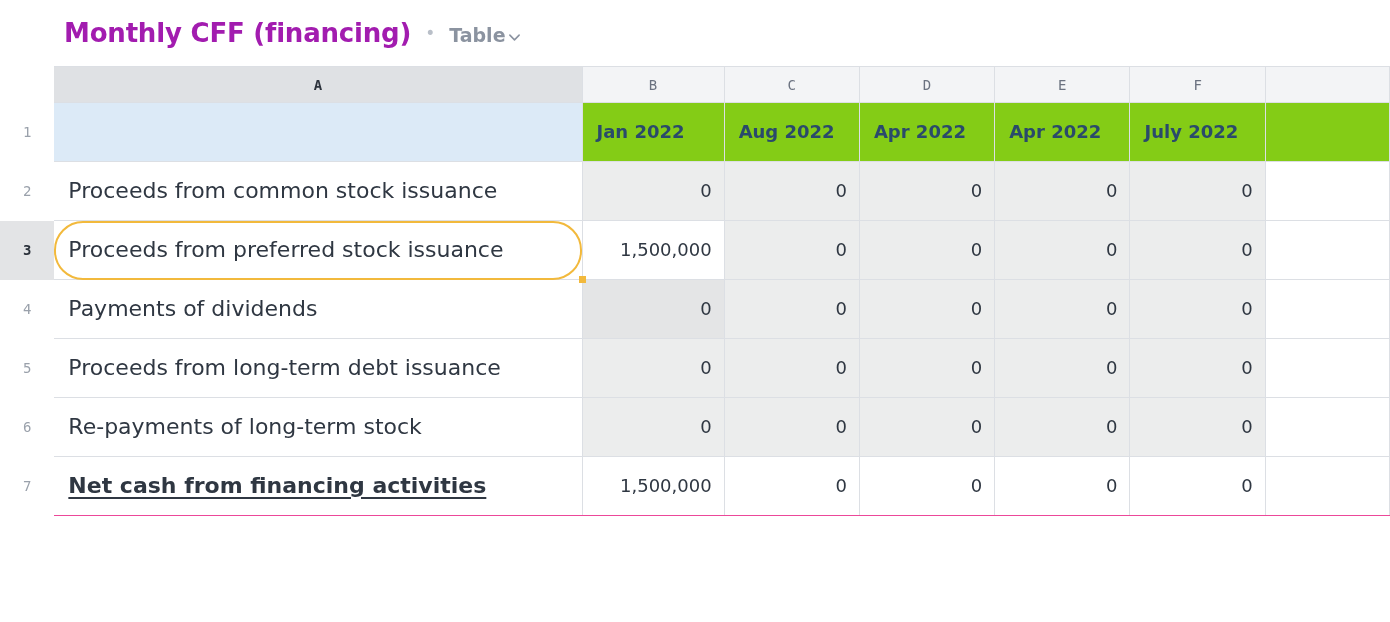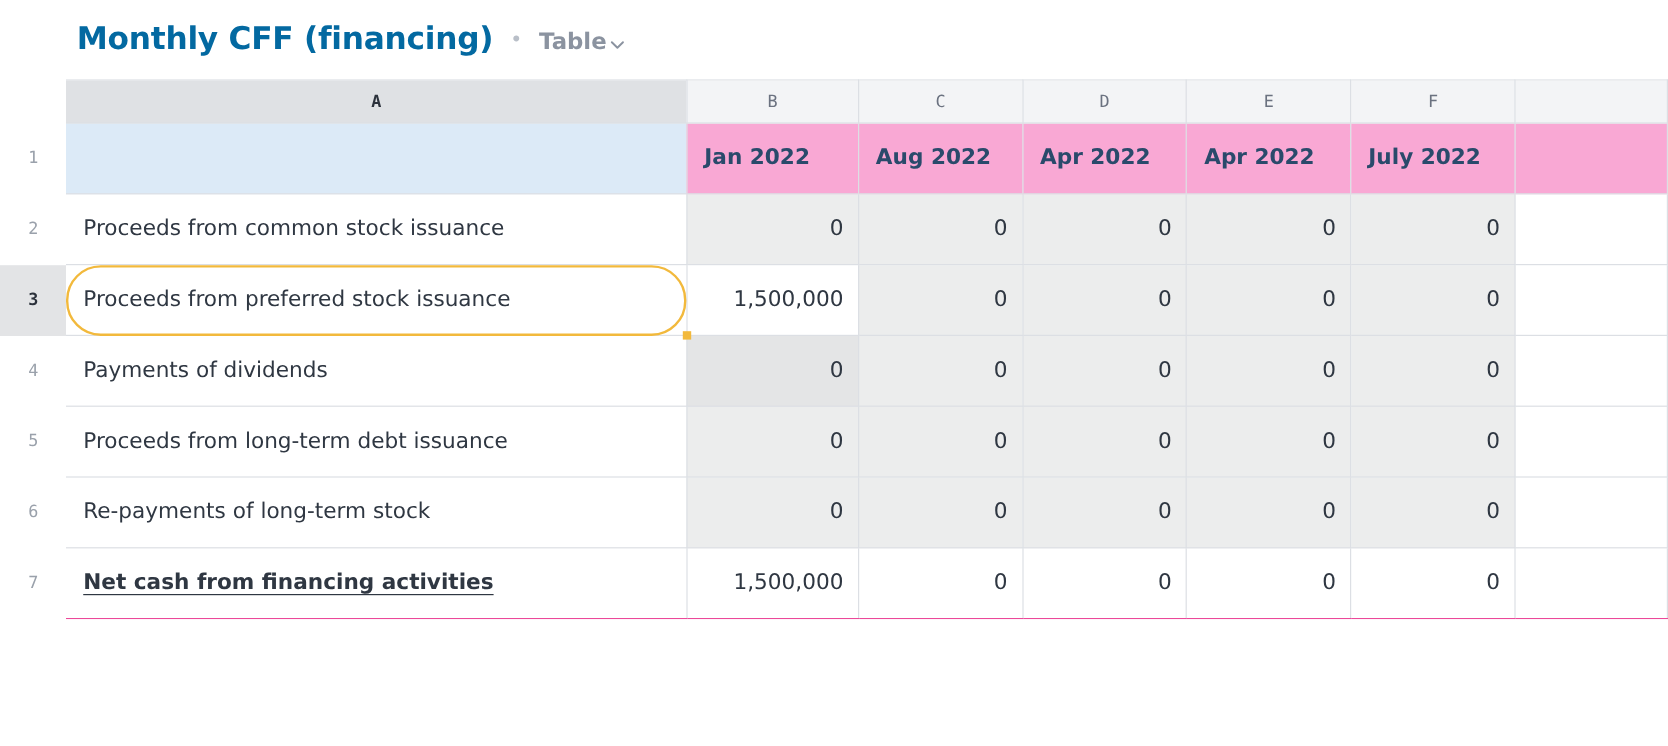--- a/index.html
+++ b/index.html
@@ -21,21 +21,21 @@
     align-items: baseline;
     gap: 14px;
     padding: 18px 0 0 64px;
     height: 46px;
     box-sizing: border-box;
   }
   .sheet-title {
     font-size: 26px;
     font-weight: bold;
     letter-spacing: -0.2px;
-    color: #0369a1;
+    color: #a21caf;
     white-space: nowrap;
   }
   .title-dot {
     color: #b9bfc8;
     font-size: 17px;
     line-height: 1;
     position: relative;
     top: -3px;
   }
   .view-picker {
@@ -129,21 +129,21 @@
     vertical-align: middle;
     background: #ffffff;
   }
   .cell .inner {
     display: block;
     height: 100%;
     line-height: 57px;
   }
   .label-cell .inner {
     padding-left: 14px;
-    font-size: 18px;
+    font-size: 22px;
     color: #2f3742;
     white-space: nowrap;
     overflow: hidden;
     text-overflow: ellipsis;
   }
   .num-cell { text-align: right; }
   .num-cell .inner {
     padding-right: 12px;
     font-size: 18px;
     color: #2f3742;
@@ -151,21 +151,21 @@
   
   .num-cell.shaded {
     background: #eceded;
   }
   .num-cell.shaded-dark {
     background: #e4e5e6;
   }
 
   
   .hdr-row .cell {
-    background: #f9a8d4;
+    background: #84cc16;
   }
   .hdr-row .cell .inner {
     font-weight: bold;
     color: #2a4a6b;
     font-size: 18px;
   }
   .hdr-row .cell.label-cell {
     background: #dceaf7;
   }
   .hdr-row .num-cell { text-align: left; }

